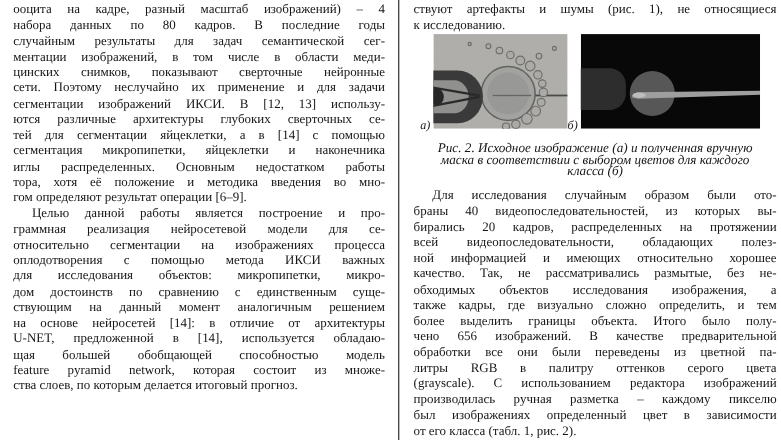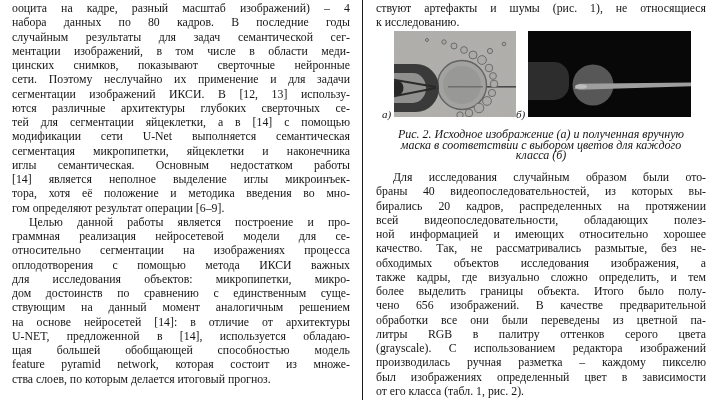--- a/index.html
+++ b/index.html
@@ -43,24 +43,22 @@
   <div>
       <div class="tline">ооцита на кадре, разный масштаб изображений) – 4</div>
       <div class="tline">набора данных по 80 кадров. В последние годы</div>
       <div class="tline">случайным результаты для задач семантической сег-</div>
       <div class="tline">ментации изображений, в том числе в области меди-</div>
       <div class="tline">цинских снимков, показывают сверточные нейронные</div>
       <div class="tline">сети. Поэтому неслучайно их применение и для задачи</div>
       <div class="tline">сегментации изображений ИКСИ. В [12, 13] использу-</div>
       <div class="tline">ются различные архитектуры глубоких сверточных се-</div>
       <div class="tline">тей для сегментации яйцеклетки, а в [14] с помощью</div>
-      <div class="tline">модификации сети U-Net выполняется семантическая</div>
       <div class="tline">сегментация микропипетки, яйцеклетки и наконечника</div>
-      <div class="tline">иглы семантическая. Основным недостатком работы</div>
-      <div class="tline">[14] является неполное выделение иглы микроинъек-</div>
+      <div class="tline">иглы распределенных. Основным недостатком работы</div>
       <div class="tline">тора, хотя её положение и методика введения во мно-</div>
       <div class="tline last">гом определяют результат операции [6–9].</div>
     </div>
   <div>
       <div class="tline indent">Целью данной работы является построение и про-</div>
       <div class="tline">граммная реализация нейросетевой модели для се-</div>
       <div class="tline">относительно сегментации на изображениях процесса</div>
       <div class="tline">оплодотворения с помощью метода ИКСИ важных</div>
       <div class="tline">для исследования объектов: микропипетки, микро-</div>
       <div class="tline">дом достоинств по сравнению с единственным суще-</div>

